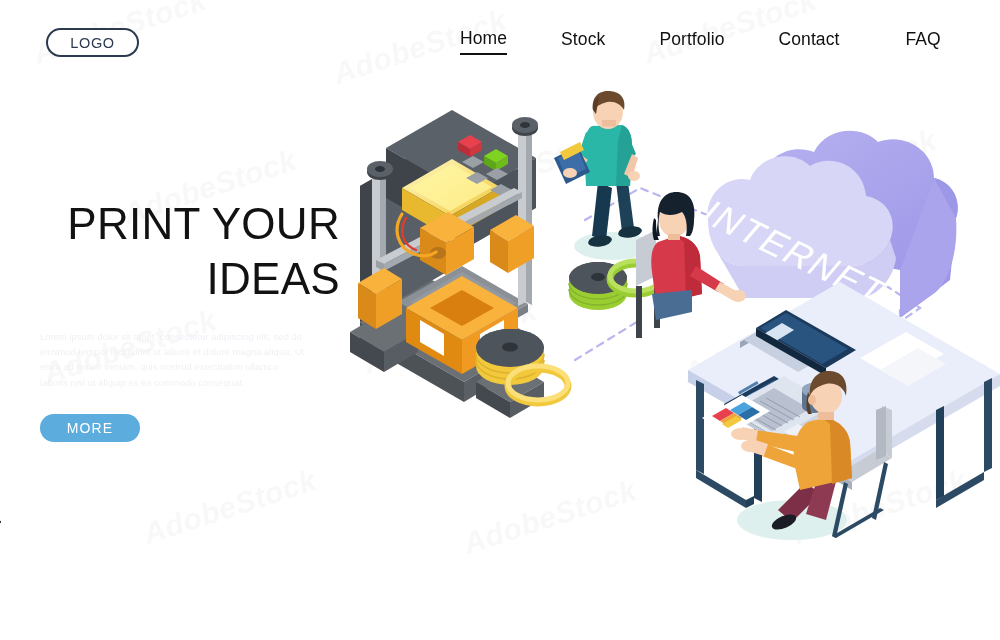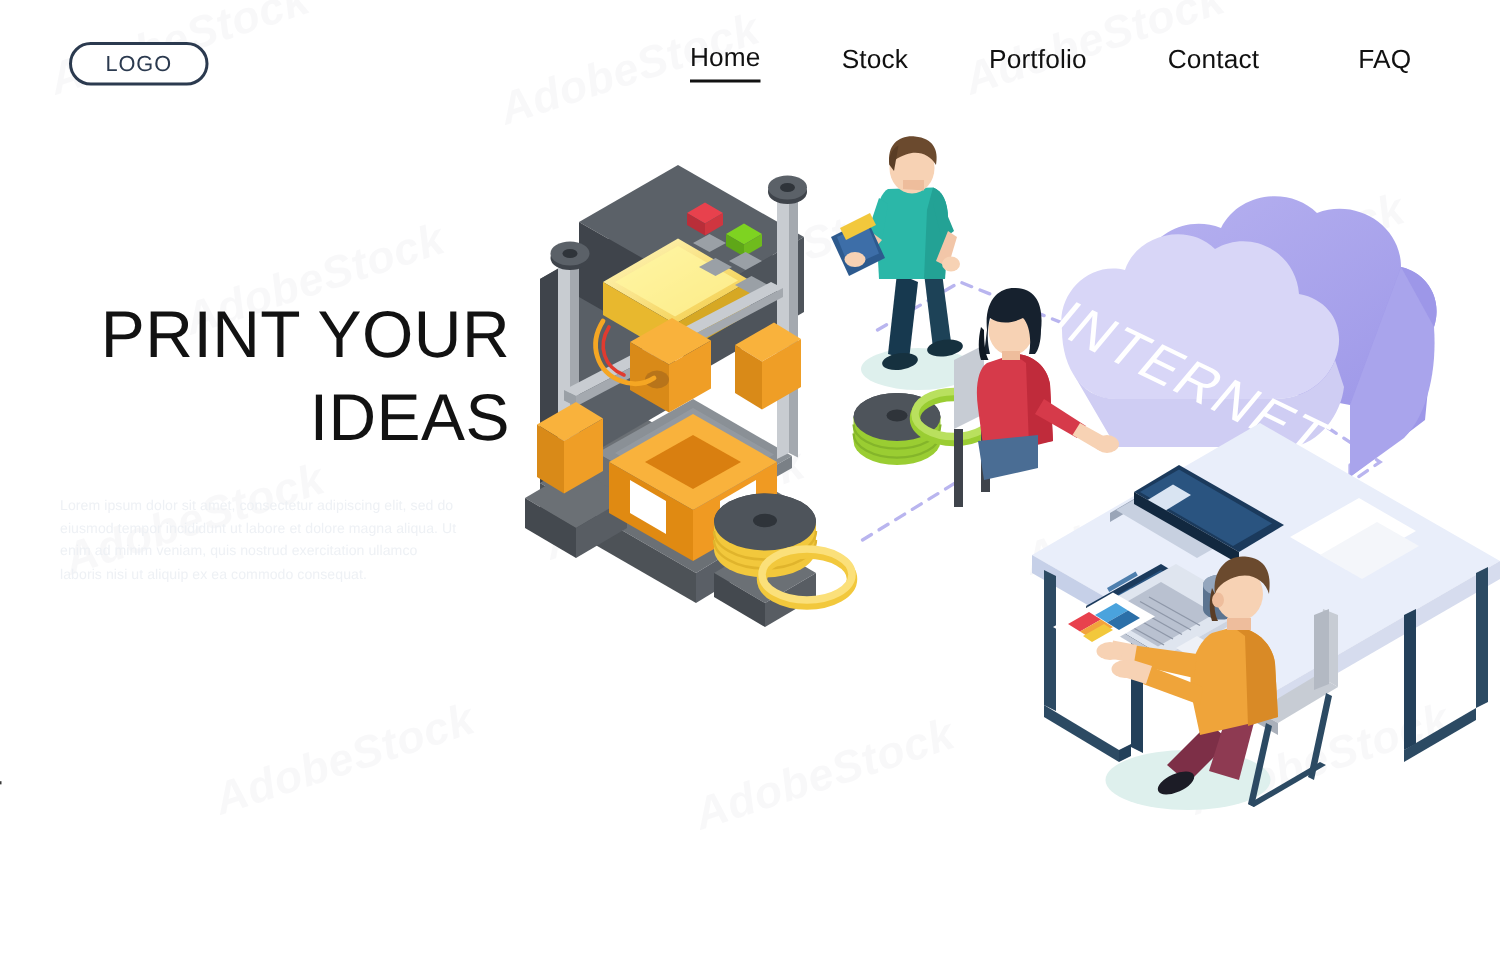--- a/index.html
+++ b/index.html
@@ -170,20 +170,21 @@
       <a class="nav-item">Contact</a>
       <a class="nav-item">FAQ</a>
     </nav>
 
   </div>
 
   <div id="hero">
     <h1 id="hero-title">PRINT YOUR
 IDEAS</h1>
     <p id="hero-body">Lorem ipsum dolor sit amet, consectetur adipiscing elit, sed do eiusmod tempor incididunt ut labore et dolore magna aliqua. Ut enim ad minim veniam, quis nostrud exercitation ullamco laboris nisi ut aliquip ex ea commodo consequat.</p>
+    <button id="more-button">MORE</button>
   </div>
 
   <div id="watermark">Adobe Stock | #310348766</div>
 
   <div id="illustration">
     <svg width="660" height="500" viewBox="0 0 660 500" xmlns="http://www.w3.org/2000/svg">
       <title>Isometric 3D printer, filament spools, standing technician with clipboard, internet cloud, and two designers at a desk with laptop and monitor, connected by dashed lines</title>
 
       <defs>
         <linearGradient id="lcdGrad" x1="0" y1="0" x2="1" y2="1">

